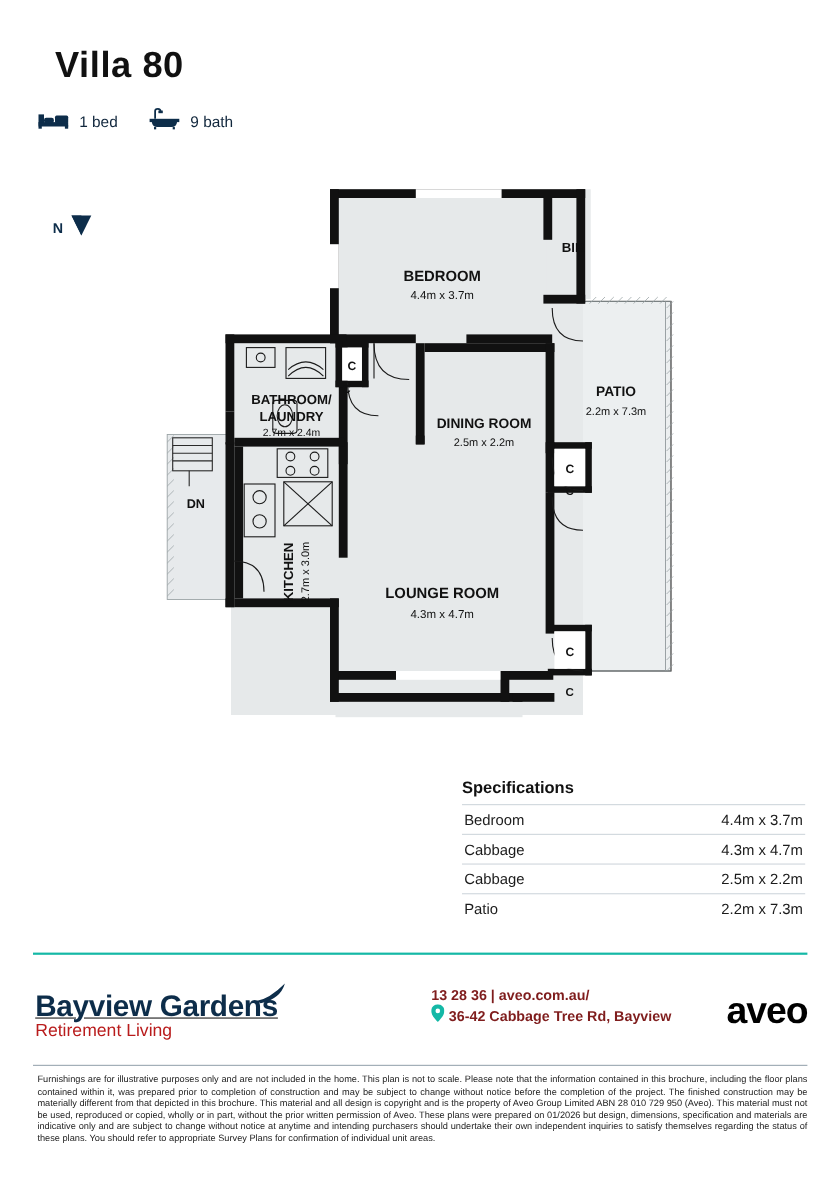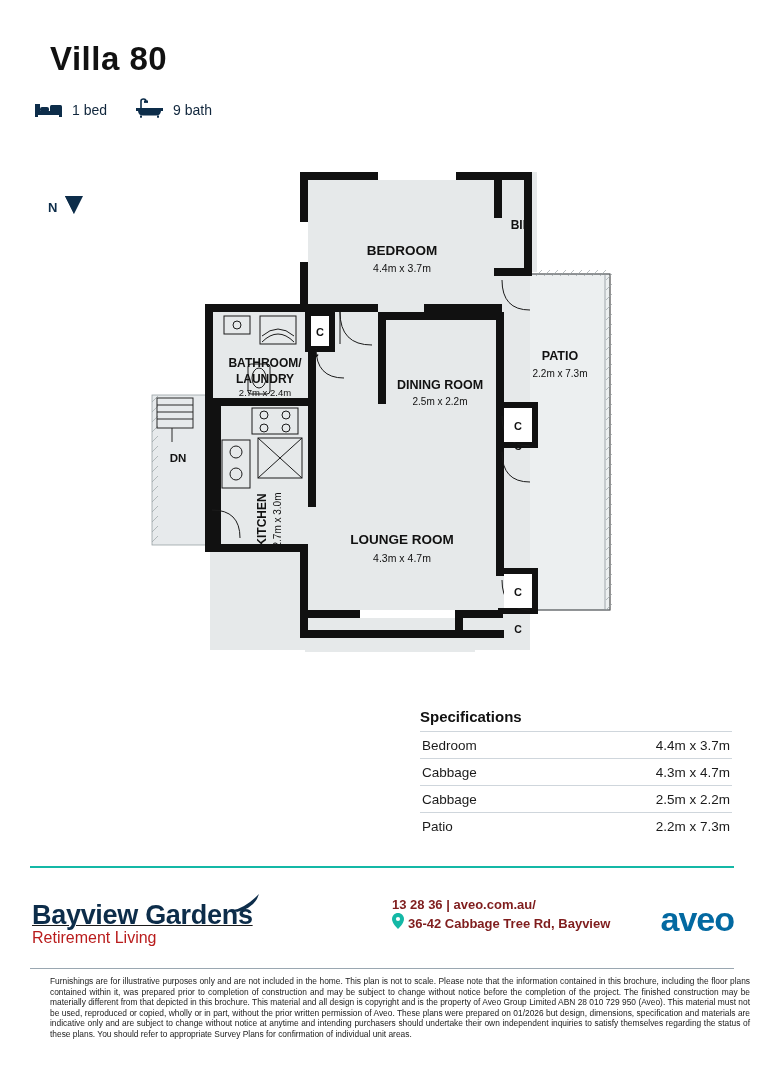--- a/index.html
+++ b/index.html
@@ -96,37 +96,36 @@
     font-size: 16px; color: #b91c1c; margin-top: -2px;
   }
   .contact {
     position: absolute; left: 362px; top: 10px;
     font-size: 13px; color: #7f1d1d; line-height: 17px;
   }
   .contact .row1 { font-weight: bold; }
   .contact .addr { display: flex; align-items: center; gap: 4px; font-weight: bold; }
   .aveo-logo {
     position: absolute; right: 0; top: 14px;
-    font-size: 34px; font-weight: bold; color: #0369a1; letter-spacing: -1px;
+    font-size: 34px; font-weight: bold; color: #000000; letter-spacing: -1px;
   }
   .divider-bottom {
     position: absolute;
     left: 30px; top: 968px;
     width: 704px; height: 1px;
     background: #9aa7b1;
   }
   .disclaimer {
     position: absolute;
     left: 34px; top: 976px;
     width: 700px;
     font-size: 8.4px;
     line-height: 10.6px;
     color: #1b1b1b;
     text-align: justify;
-    margin-left: 16px;
   }
 </style>
 </head>
 <body>
 
 <div class="title">Villa 80</div>
 
 <div class="beds-baths">
   <span>
     <svg width="30" height="20" viewBox="0 0 30 20">

